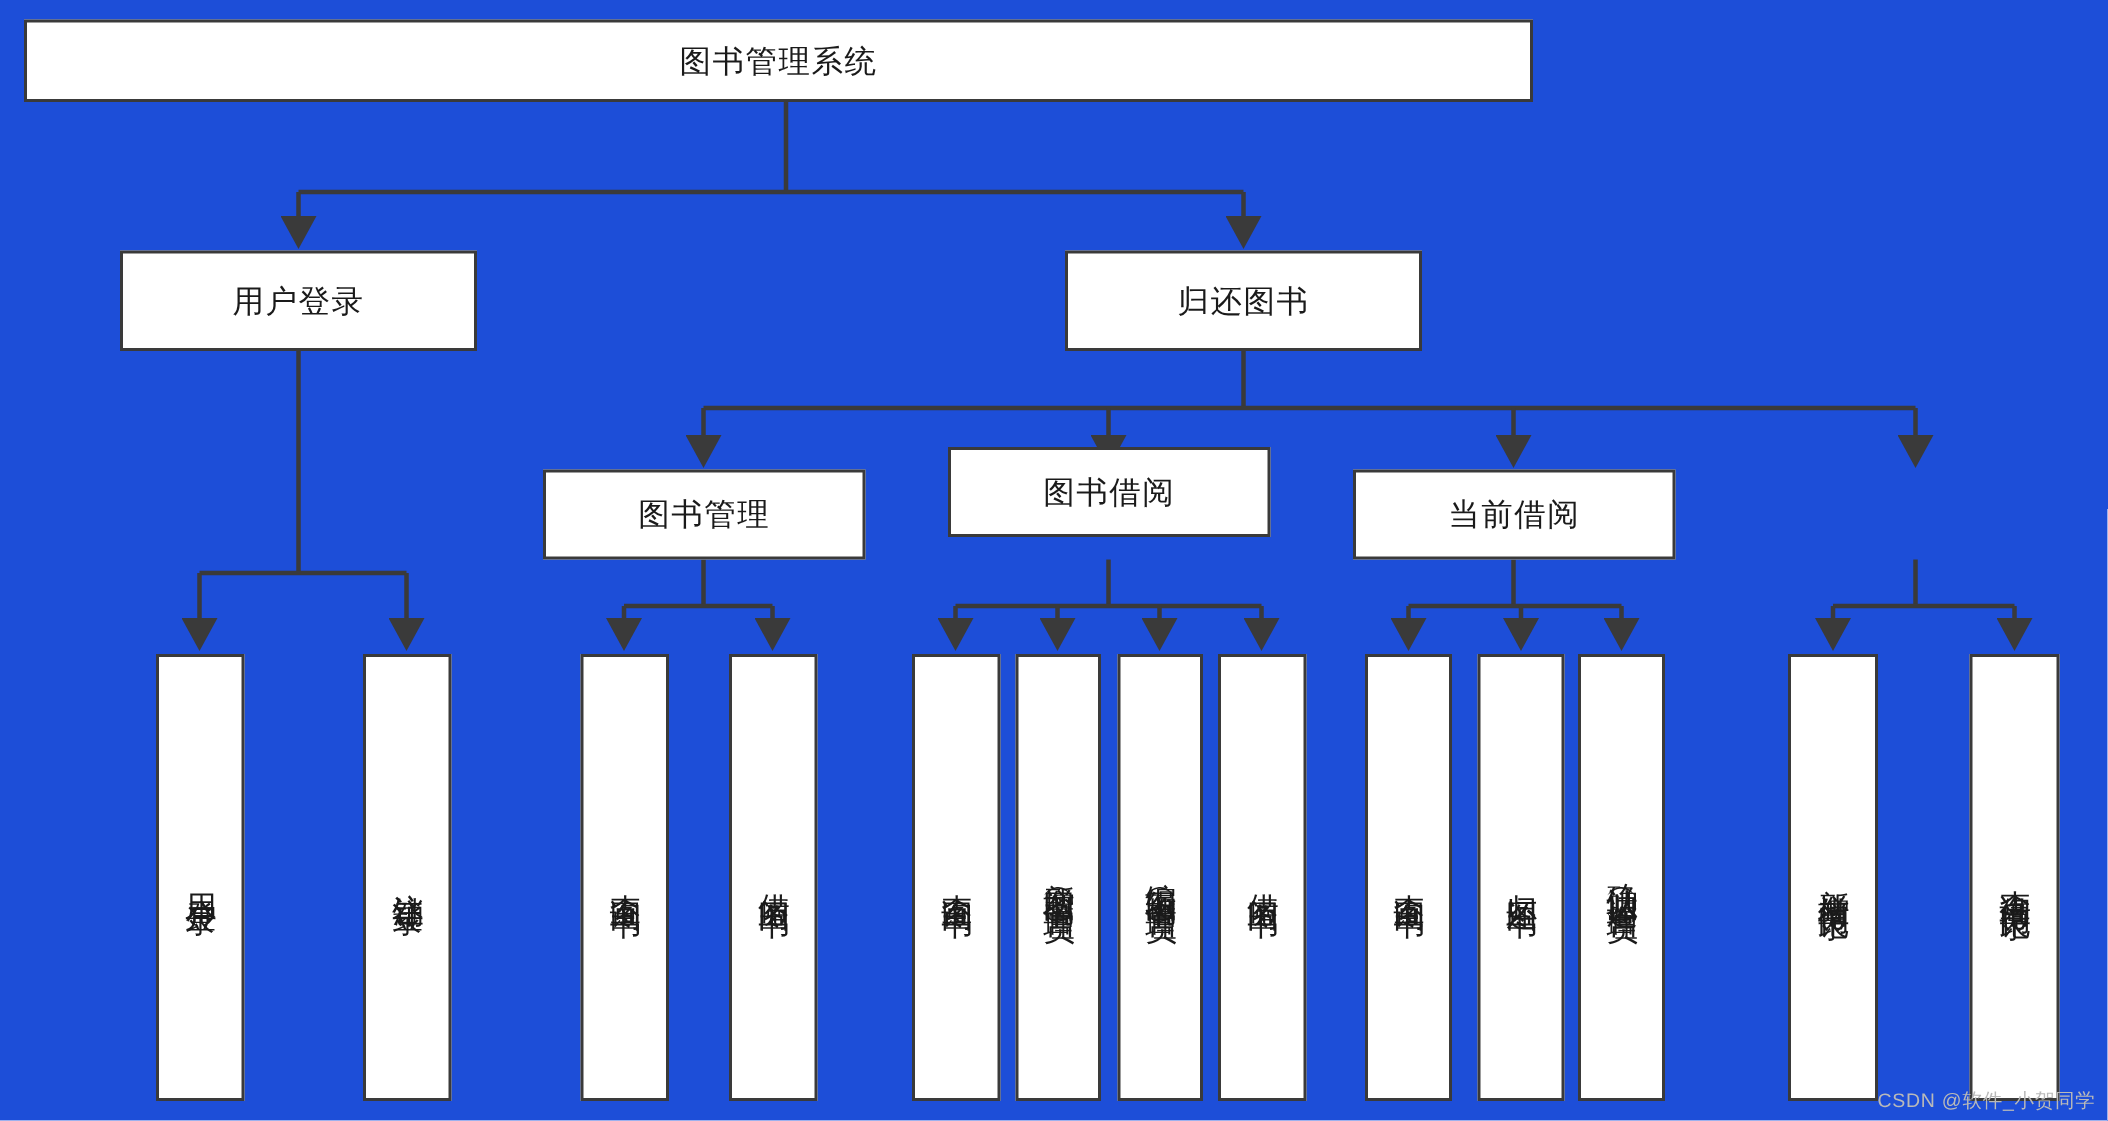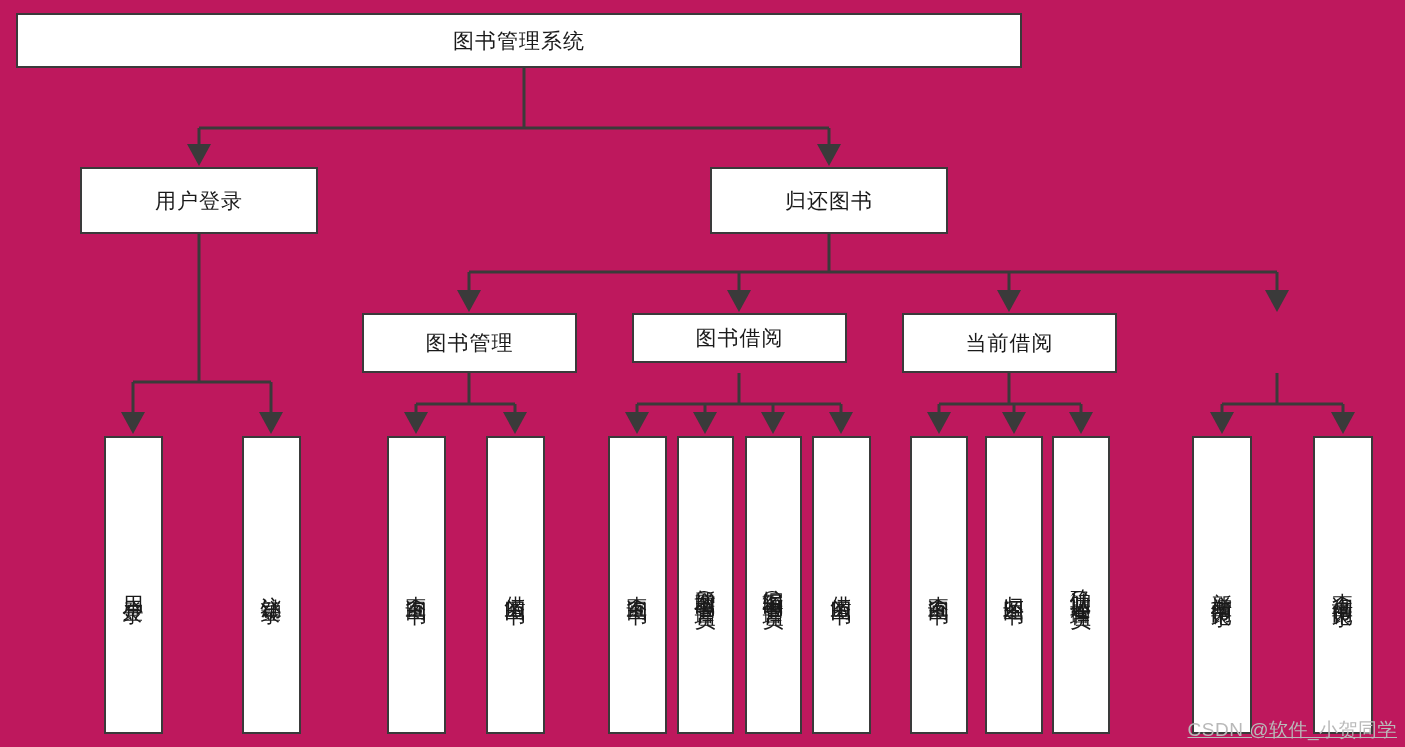--- a/index.html
+++ b/index.html
@@ -4,21 +4,21 @@
 <style>
   html, body {
     margin: 0;
     padding: 0;
     background: #ffffff;
   }
   #canvas {
     position: relative;
     width: 1405px;
     height: 747px;
-    background: #be185d;
+    background: #1d4ed8;
     font-family: "Liberation Sans", "DejaVu Sans", sans-serif;
     overflow: hidden;
   }
   svg#wires {
     position: absolute;
     left: 0; top: 0;
     width: 1405px;
     height: 747px;
     pointer-events: none;
   }
@@ -52,25 +52,24 @@
     white-space: pre;
   }
   .node.v .lbl {
     writing-mode: vertical-rl;
     text-orientation: upright;
   }
   #watermark {
     position: absolute;
     right: 8px;
     bottom: 4px;
-    font-size: 19px;
+    font-size: 13px;
     color: #b9b9b9;
     letter-spacing: 0.5px;
     white-space: nowrap;
-    text-decoration: underline;
   }
 </style>
 </head>
 <body>
 
 <div id="canvas">
 
   <svg id="wires" viewBox="0 0 1405 747">
     <defs>
       <marker id="arrow" viewBox="0 0 12 12" refX="9" refY="6" markerWidth="8" markerHeight="8" orient="auto-start-reverse">
@@ -130,21 +129,21 @@
   <div class="node h" style="left:80px; top:167px; width:238px; height:67px;">
     <span class="lbl">用户登录</span>
   </div>
   <div class="node h" style="left:710px; top:167px; width:238px; height:67px;">
     <span class="lbl">归还图书</span>
   </div>
 
   <div class="node h" style="left:362px; top:313px; width:215px; height:60px;">
     <span class="lbl">图书管理</span>
   </div>
-  <div class="node h" style="left:632px; top:313px; width:215px; height:50px;">
+  <div class="node h" style="left:632px; top:298px; width:215px; height:60px;">
     <span class="lbl">图书借阅</span>
   </div>
   <div class="node h" style="left:902px; top:313px; width:215px; height:60px;">
     <span class="lbl">当前借阅</span>
   </div>
 
   <div class="node v" style="left:104px; top:436px; width:59px; height:298px;">
     <span class="lbl">用户登录</span>
   </div>
   <div class="node v" style="left:242px; top:436px; width:59px; height:298px;">

